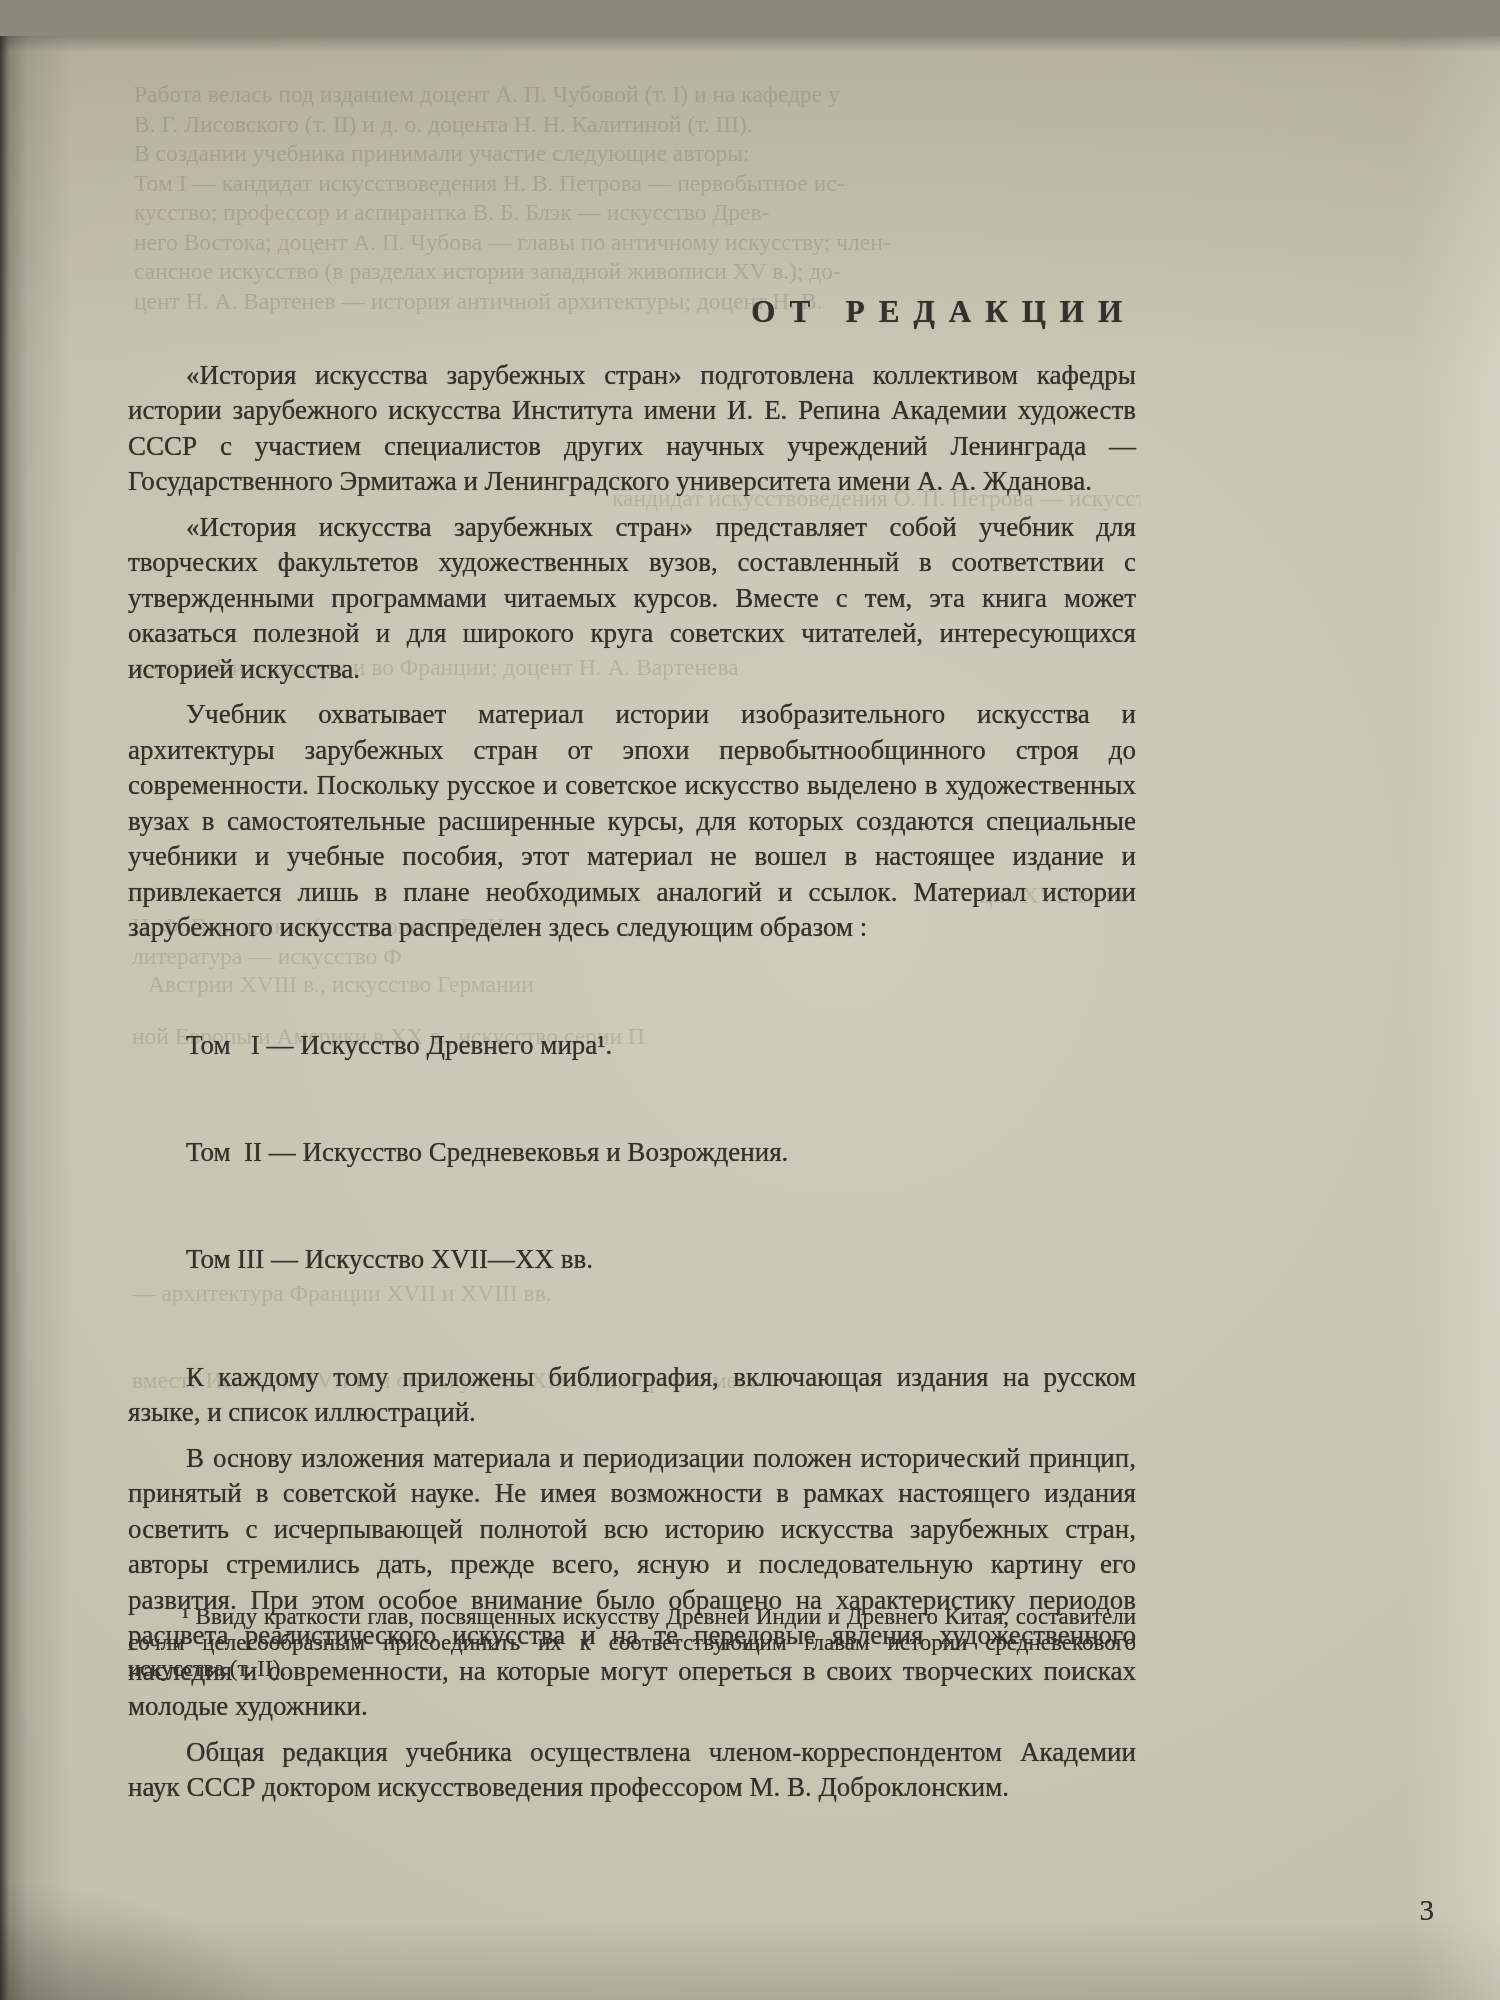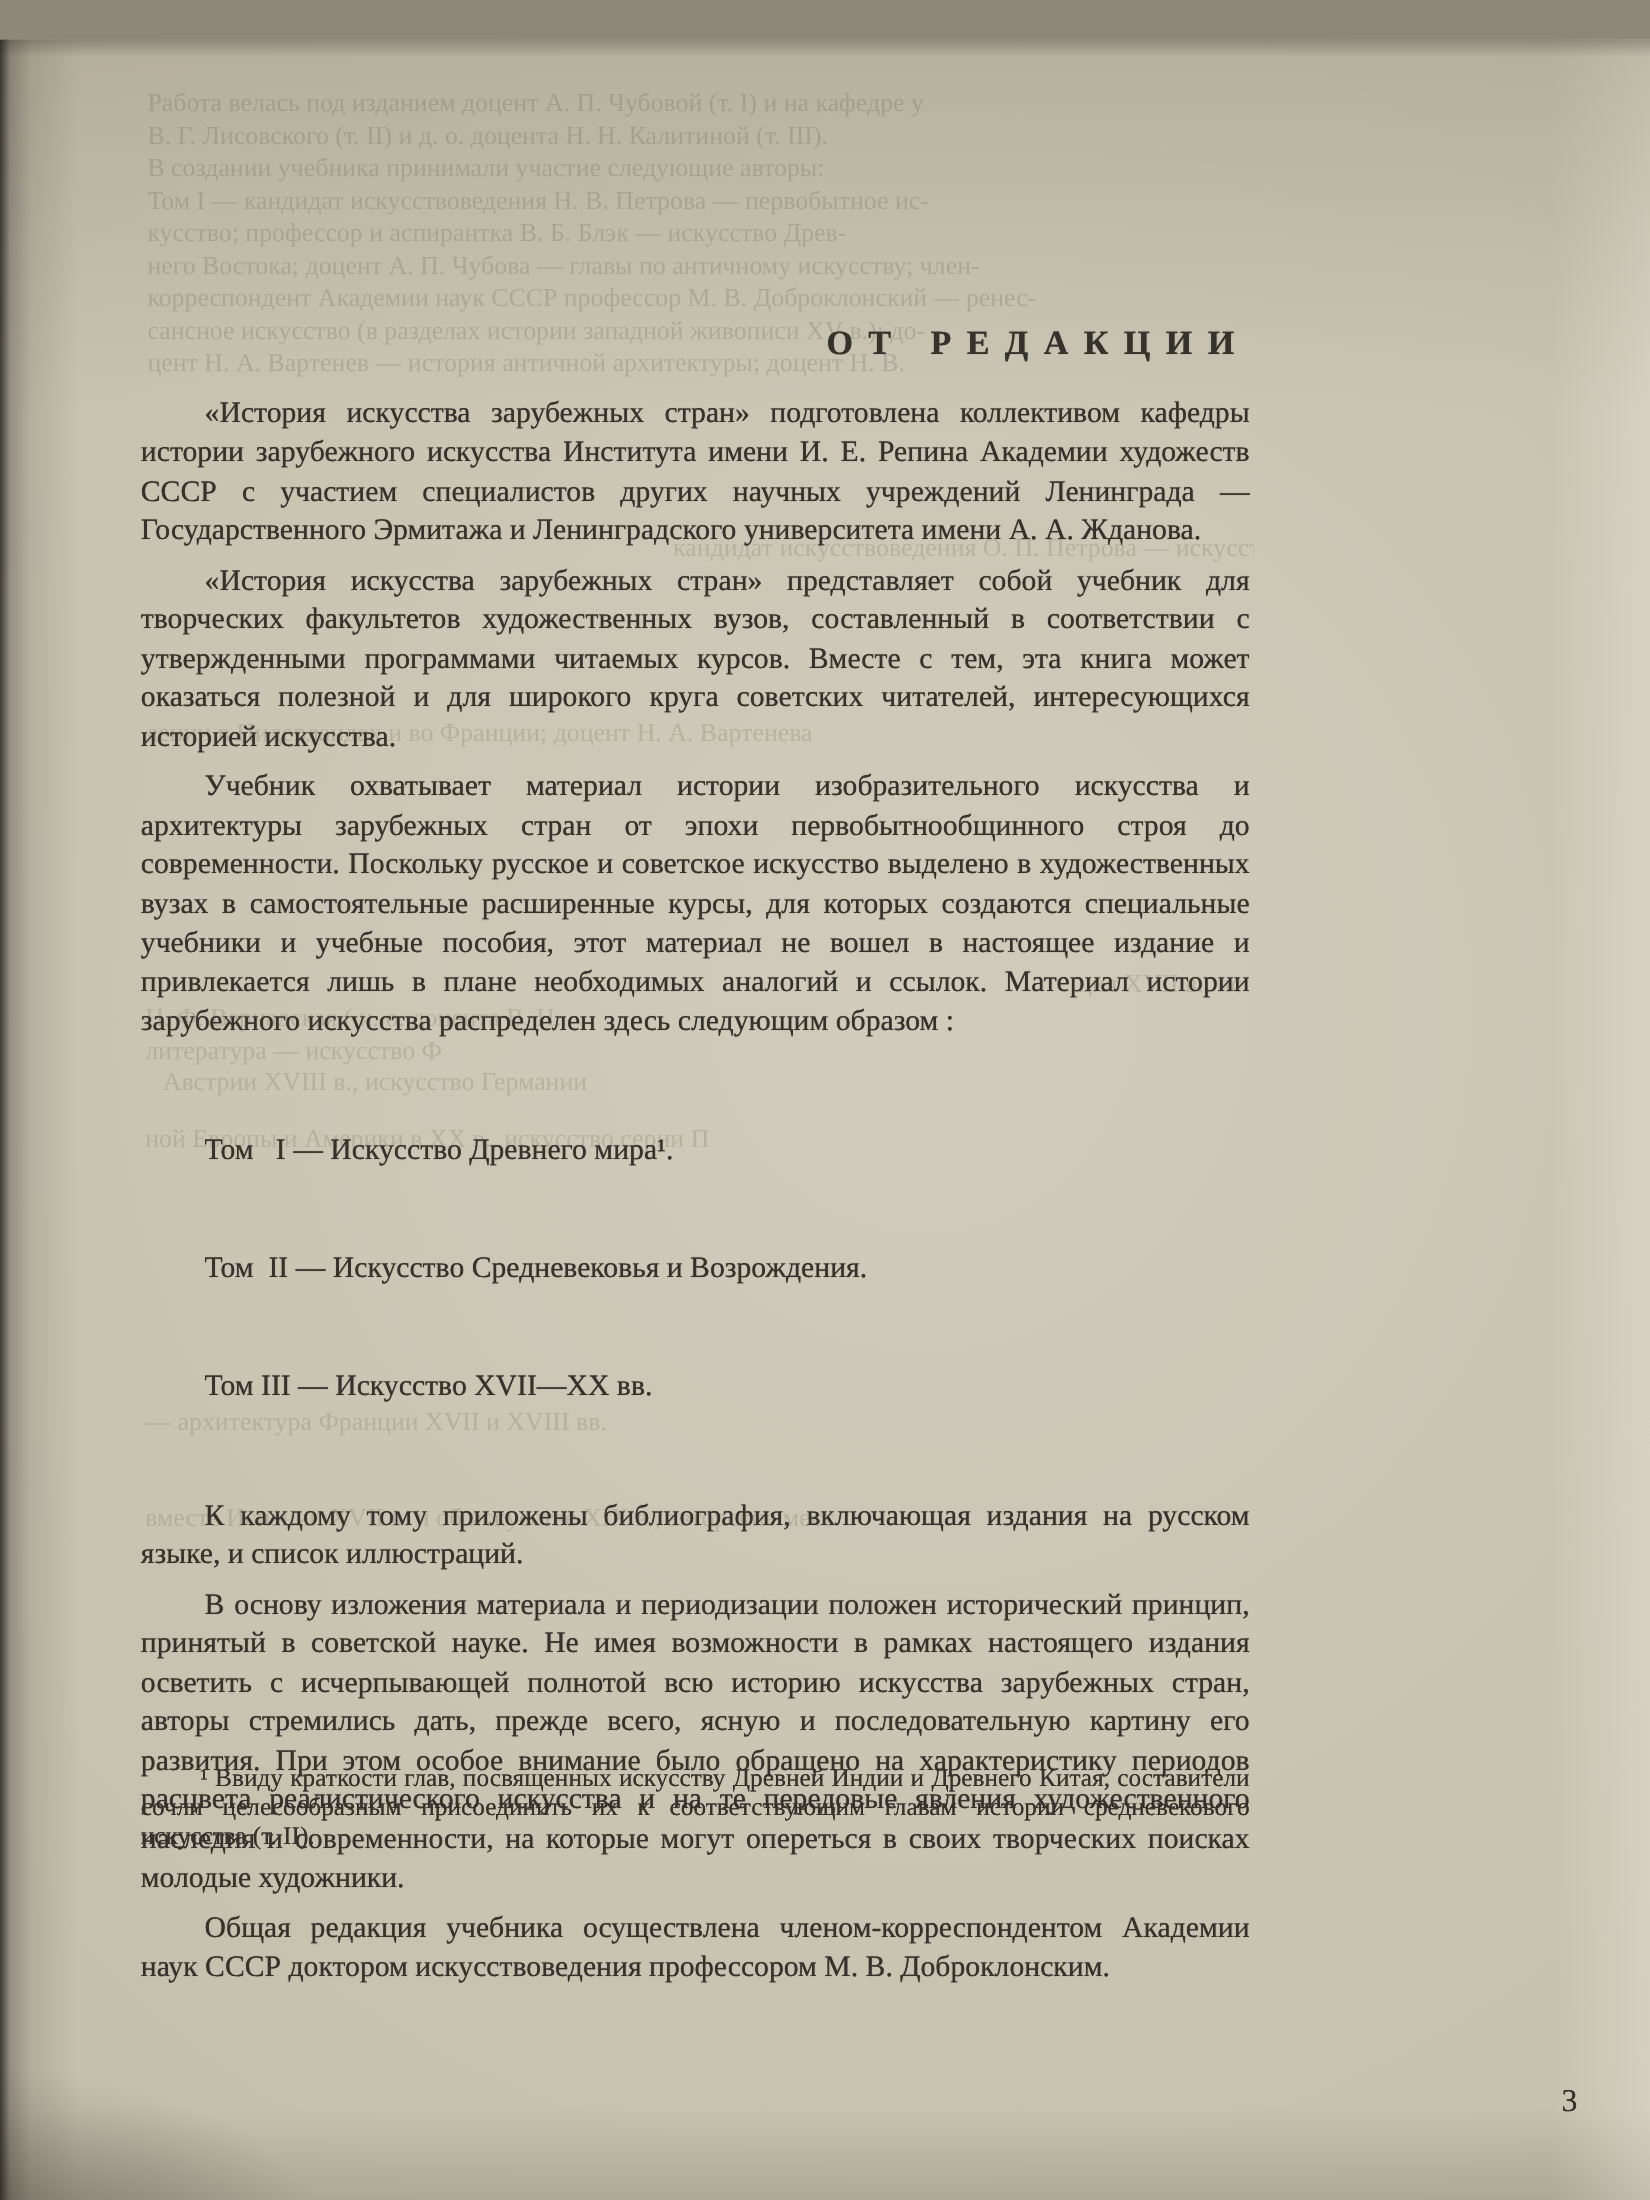--- a/index.html
+++ b/index.html
@@ -85,21 +85,20 @@
 
 <div class="page">
 
   <div class="bleed-top">
     <div class="bleed-line">Работа велась под изданием доцент А. П. Чубовой (т. I) и на кафедре у</div>
     <div class="bleed-line">В. Г. Лисовского (т. II) и д. о. доцента Н. Н. Калитиной (т. III).</div>
     <div class="bleed-line">В создании учебника принимали участие следующие авторы:</div>
     <div class="bleed-line">Том I — кандидат искусствоведения Н. В. Петрова — первобытное ис-</div>
     <div class="bleed-line">кусство; профессор и аспирантка В. Б. Блэк — искусство Древ-</div>
     <div class="bleed-line">него Востока; доцент А. П. Чубова — главы по античному искусству; член-</div>
-    <div class="bleed-line">корреспондент Академии наук СССР профессор М. В. Доброклонский — ренес-</div>
     <div class="bleed-line">сансное искусство (в разделах истории западной живописи XV в.); до-</div>
     <div class="bleed-line">цент Н. А. Вартенев — история античной архитектуры; доцент Н. В.</div>
   </div>
 
   <div class="bleed-frag" style="top:448px; left:612px; width:528px;">кандидат искусствоведения О. П. Петрова — искусство</div>
   <div class="bleed-frag" style="top:617px; left:132px; width:760px;">лении в Нидерландах и во Франции; доцент Н. А. Вартенева</div>
   <div class="bleed-frag" style="top:845px; left:980px; width:160px;">ция XVII в., ис</div>
   <div class="bleed-frag" style="top:876px; left:132px; width:520px;">Н. Ф. Вернадская ( и. о. доцента В. Н.</div>
   <div class="bleed-frag" style="top:906px; left:132px; width:420px;">литература — искусство Ф</div>
   <div class="bleed-frag" style="top:934px; left:148px; width:520px;">Австрии XVIII в., искусство Германии</div>

